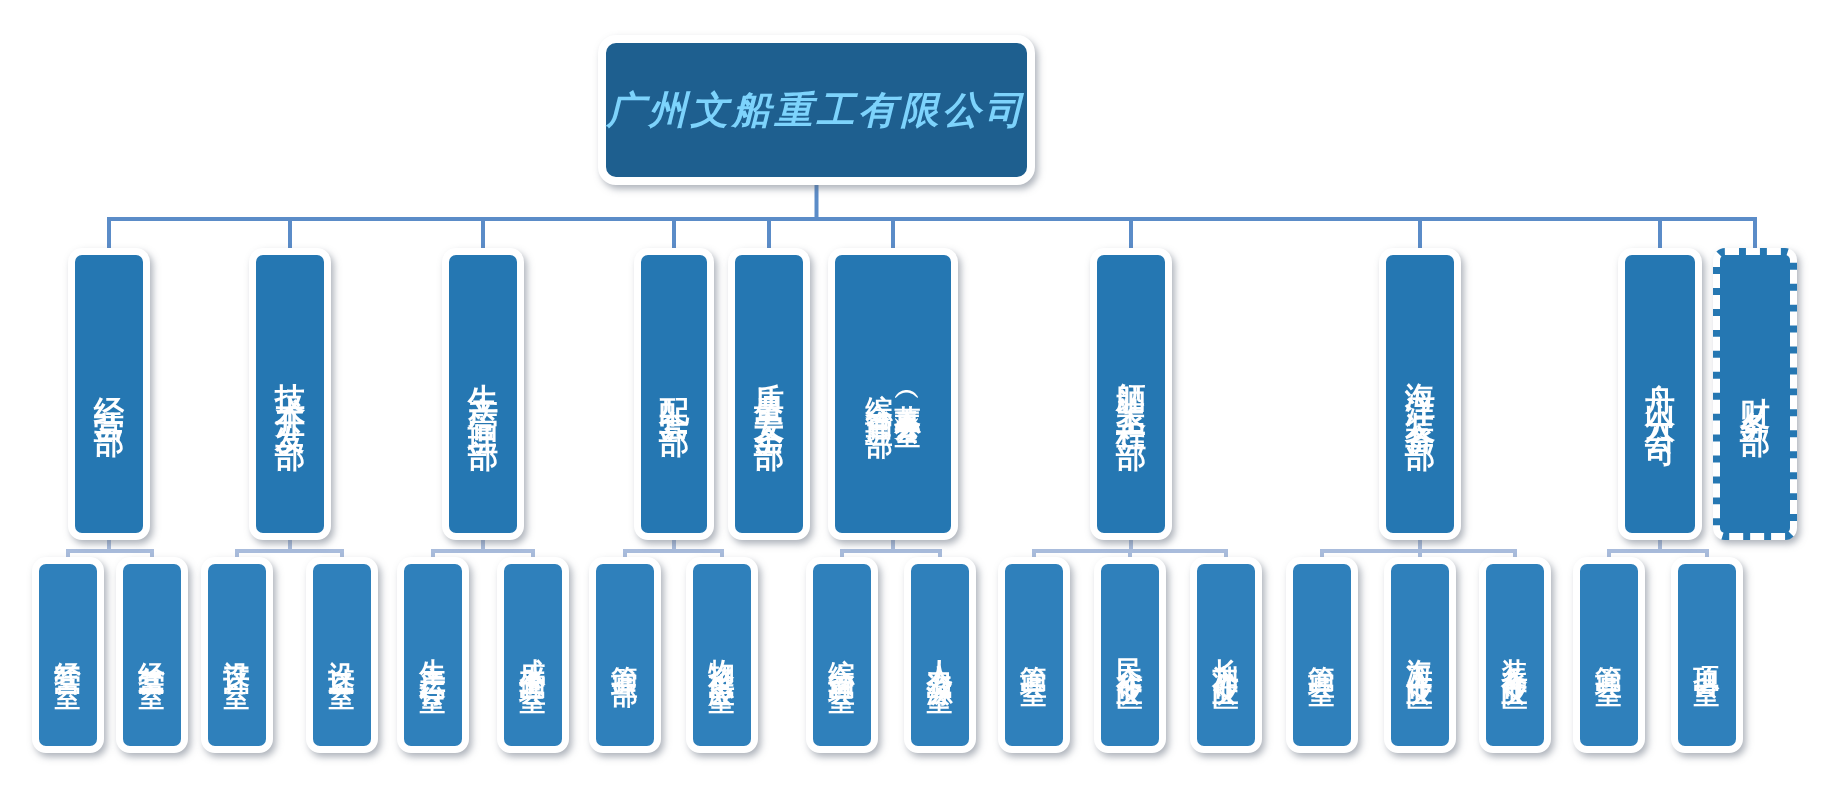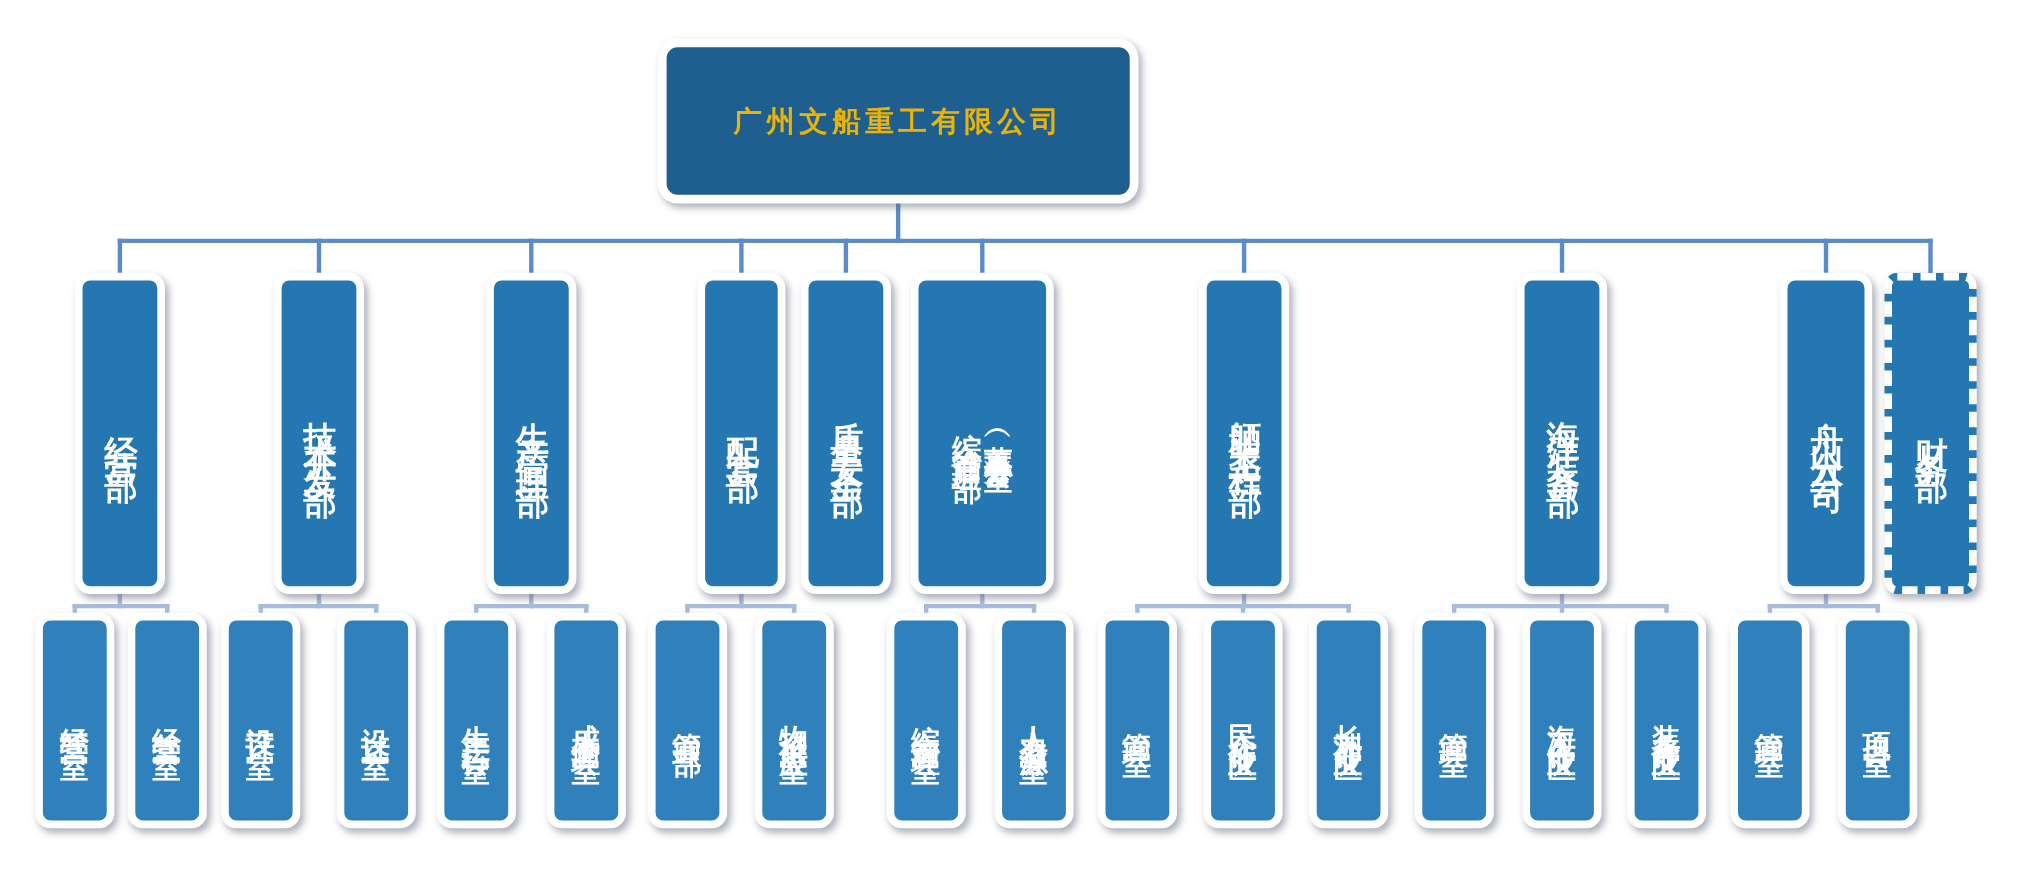--- a/index.html
+++ b/index.html
@@ -5,21 +5,21 @@
   html,body{margin:0;padding:0;background:#fff;}
   body{font-family:"Liberation Sans","DejaVu Sans",sans-serif;}
   #chart{position:relative;width:1838px;height:799px;background:#ffffff;overflow:hidden;}
   #connectors{position:absolute;left:0;top:0;z-index:0;pointer-events:none;}
 
   .box{position:absolute;box-sizing:border-box;display:flex;align-items:center;justify-content:center;
        z-index:1;border:7px solid #ffffff;border-radius:14px;
        box-shadow:3px 4px 7px rgba(96,106,122,.5);}
   .title-box{background:var(--title-box,#1e5f8f);border-width:8px;border-radius:18px;
        left:598px;top:35px;width:437px;height:150px;}
-  .title-box .htext{color:#eab308;font-weight:bold;font-size:26px;letter-spacing:4px;white-space:nowrap;}
+  .title-box .htext{color:#7dd3fc;font-weight:bold;font-size:38px;letter-spacing:4px;white-space:nowrap;font-style:italic;}
 
   .dept{background:var(--dept-box,#2577b2);top:248px;height:292px;}
   .child{background:var(--child-box,#2f80bb);top:557px;height:196px;width:72px;}
 
   .vtext{writing-mode:vertical-rl;color:#fff;font-weight:bold;line-height:1;}
   .dept .label{font-size:30px;letter-spacing:14px;}
   .dept.wide .label{font-size:27px;letter-spacing:9px;}
   .dept.wide .sublabel{font-size:26px;letter-spacing:3px;}
   .dept.wide{gap:3px;}
   .child .label{font-size:26px;letter-spacing:7px;}

